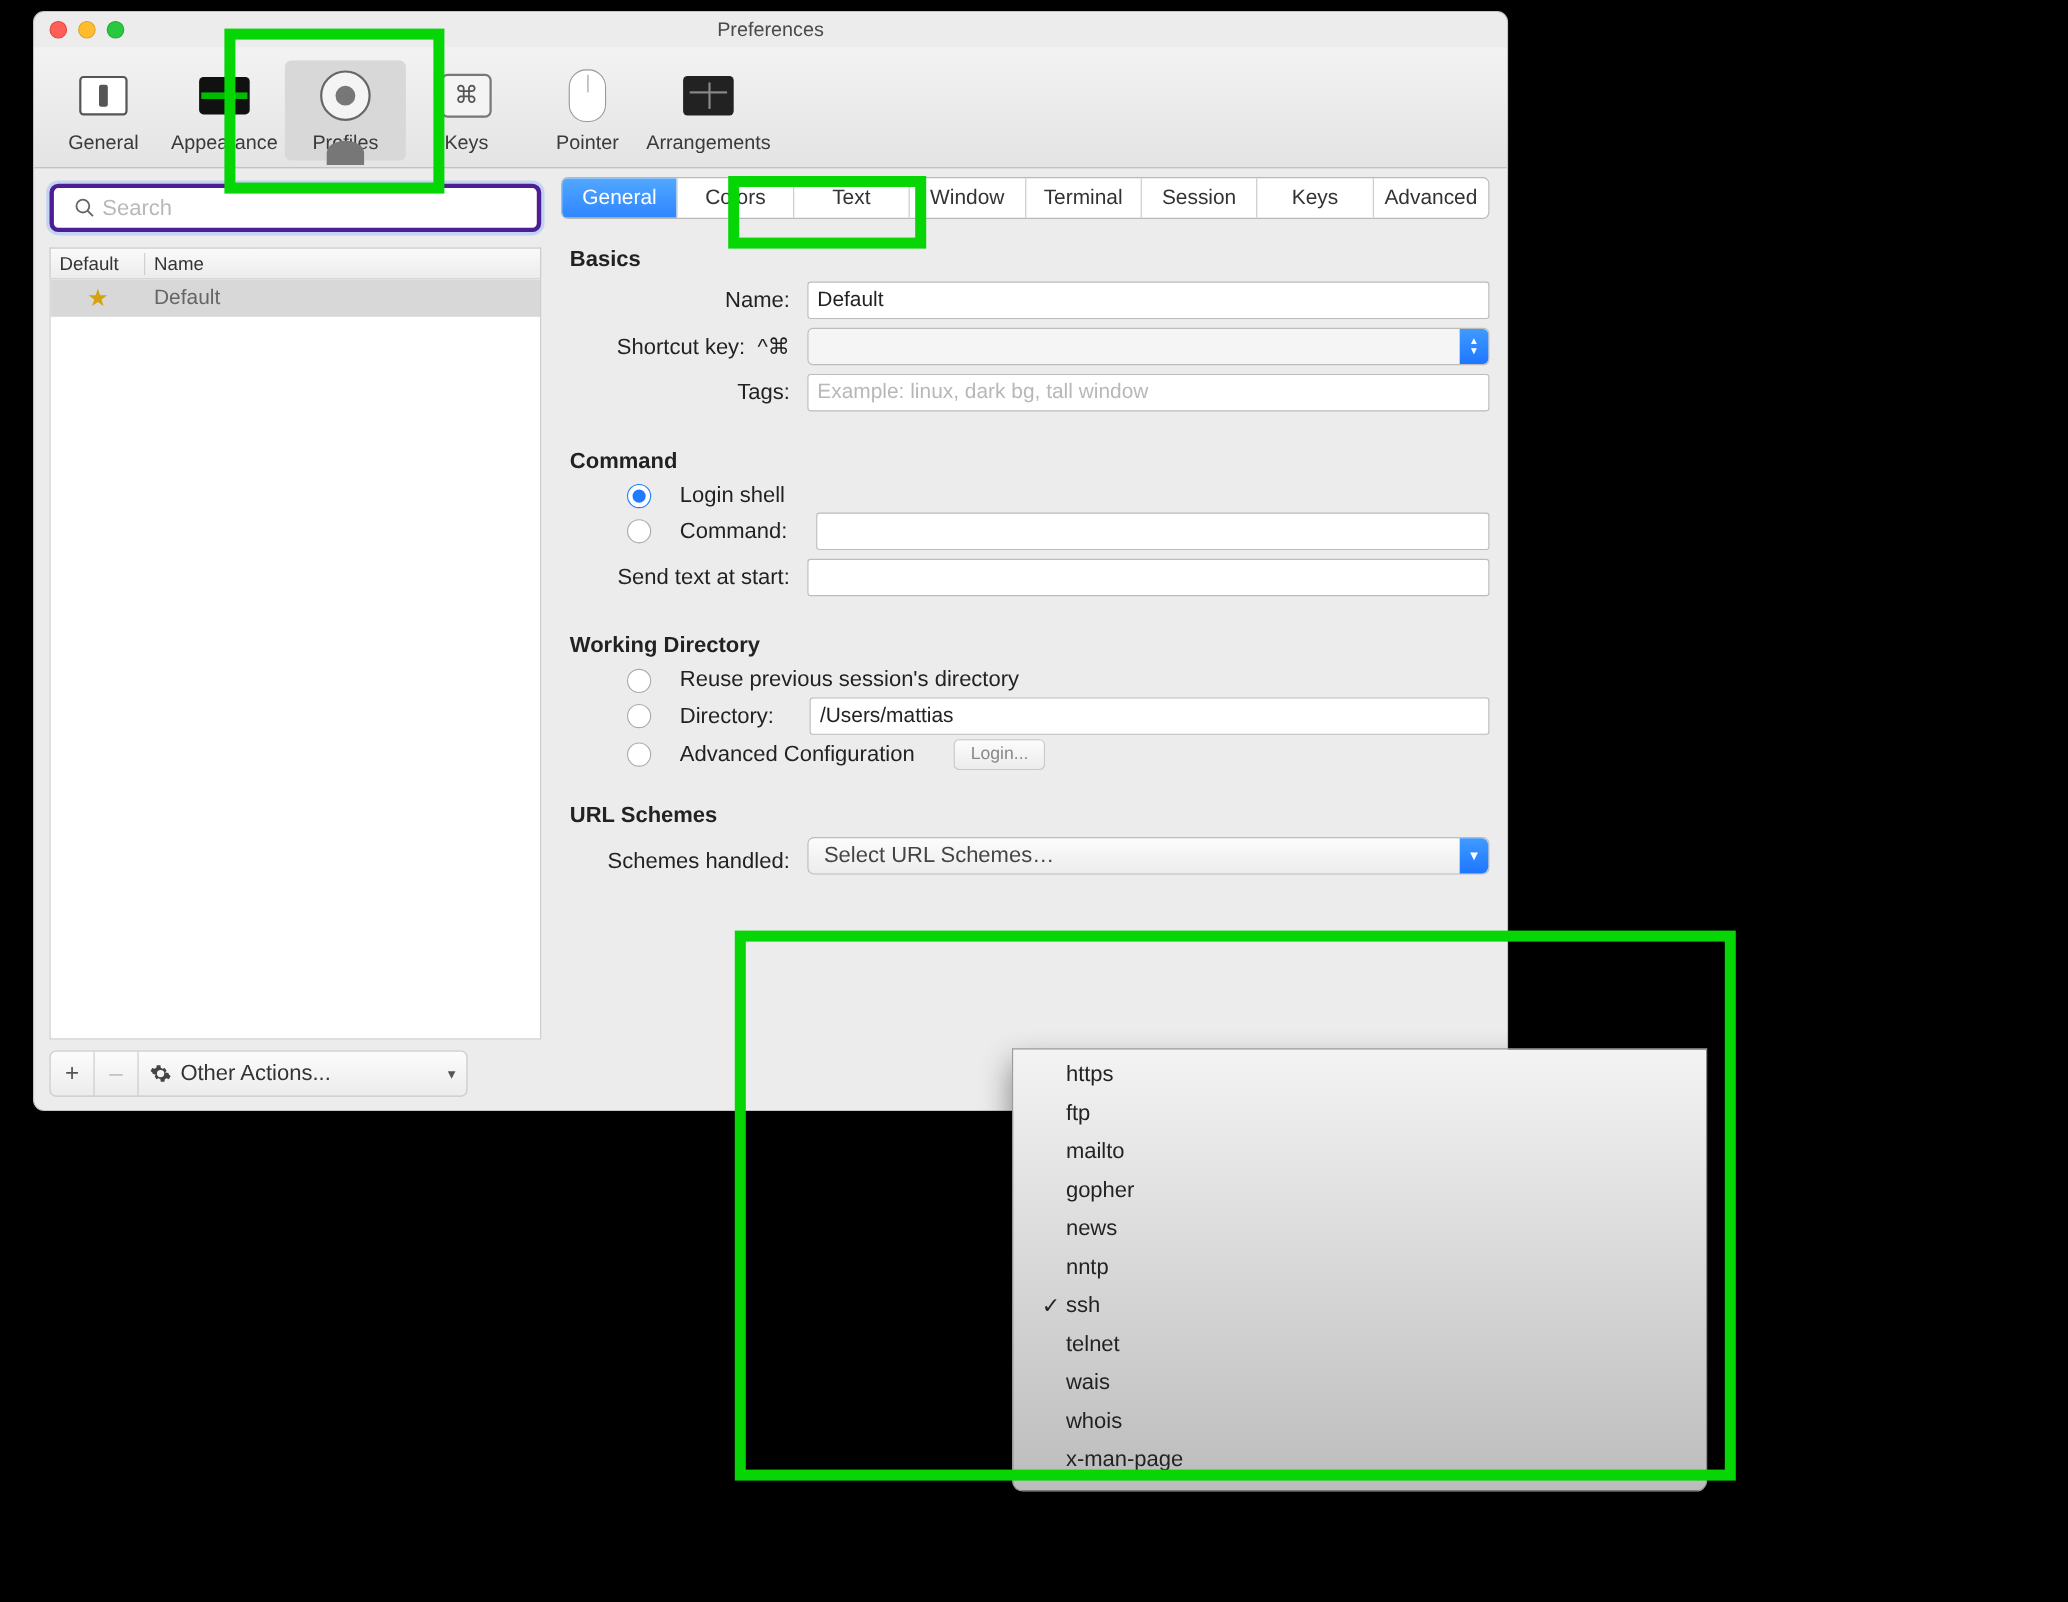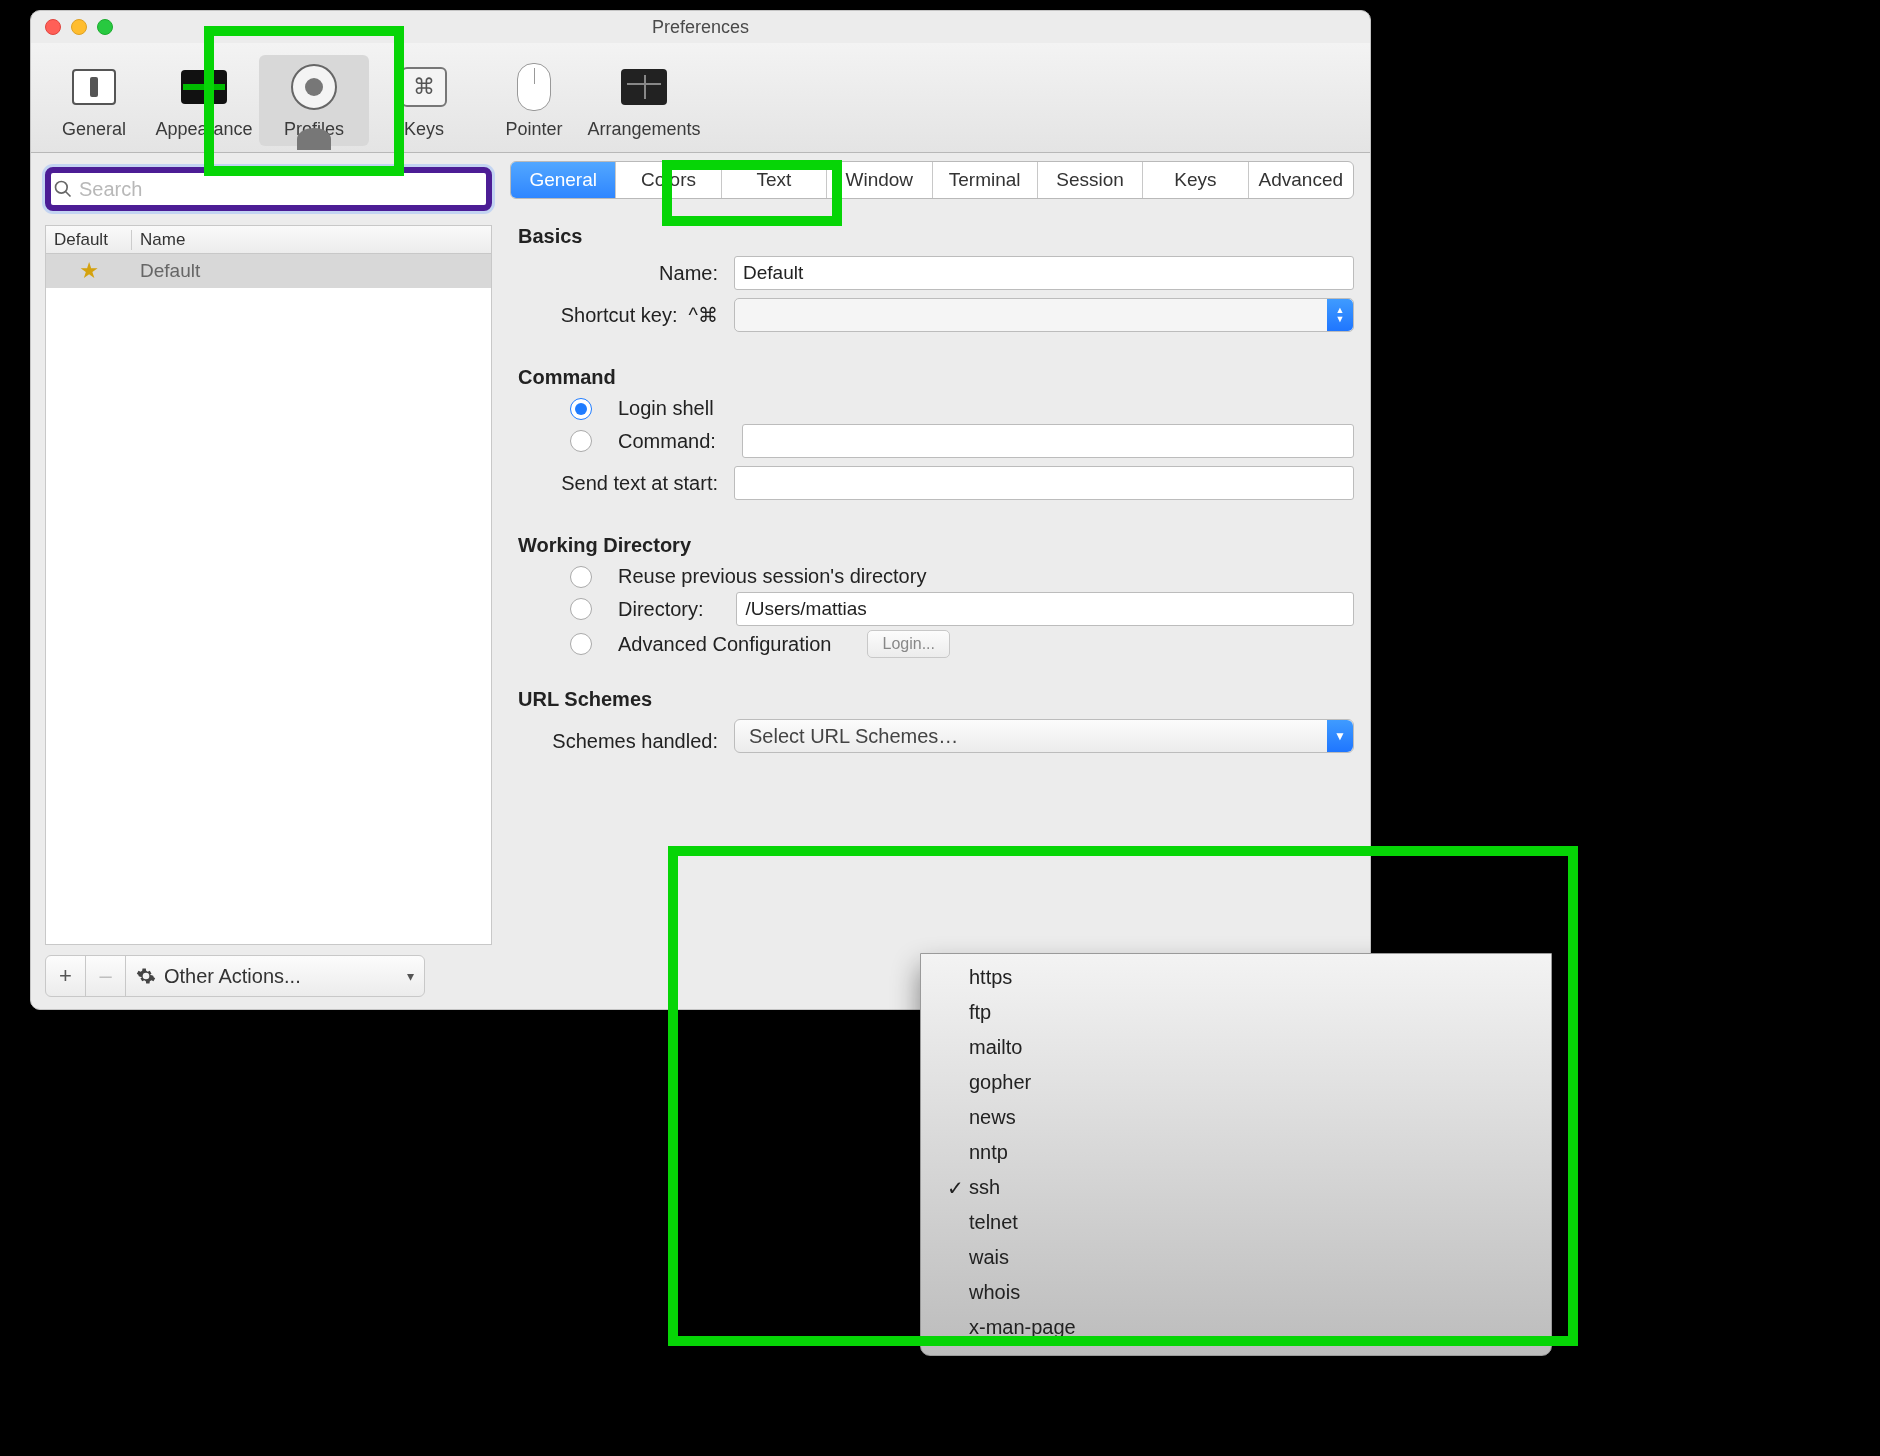--- a/index.html
+++ b/index.html
@@ -64,22 +64,22 @@
 
 
 .body { display:flex; height: calc(100% - 142px); }
 
 
 .left {
   width: 620px; padding: 14px 10px 12px 14px;
   display:flex; flex-direction:column;
 }
 .searchbox {
-  height:44px; border:6px solid #4c1d95; border-radius:8px;
-  background:#fff; display:flex; align-items:center; padding:0 2px;
+  height:44px; border:4px solid #4c1d95; border-radius:8px;
+  background:#fff; display:flex; align-items:center; padding:0 18px;
   box-shadow:0 0 0 3px rgba(120,170,255,.35);
 }
 .searchbox svg{width:20px;height:20px;color:#666;margin-right:6px;}
 .searchbox input{flex:1;border:none;outline:none;font-size:20px;background:transparent;color:#333;}
 .searchbox input::placeholder{color:#b8b8b8;}
 
 .list-head{
   margin-top:14px; height:28px; border:1px solid #c8c8c8; border-bottom:none;
   background:linear-gradient(#fafafa,#ececec);
   display:flex; align-items:center; font-size:17px; color:#333;
@@ -295,20 +295,24 @@
             <span>Shortcut key:</span>&nbsp;&nbsp;<span>^⌘</span>
           </div>
           <div class="ctl">
             <div class="select">
               <span></span>
                 <div class="arrows">▲<br>▼</div>
             </div>
           </div>
         </div>
 
+        <div class="form-row">
+          <div class="lab">Tags:</div>
+          <div class="ctl"><input class="text" placeholder="Example: linux, dark bg, tall window" style=""></div>
+        </div>
       </div>
 
       <div class="section">
         <div class="sec-h">Command</div>
 
         <div style="padding-left:60px;">
           <div class="radio-row">
             <div class="radio on"></div>
             <span>Login shell</span>
           </div>

